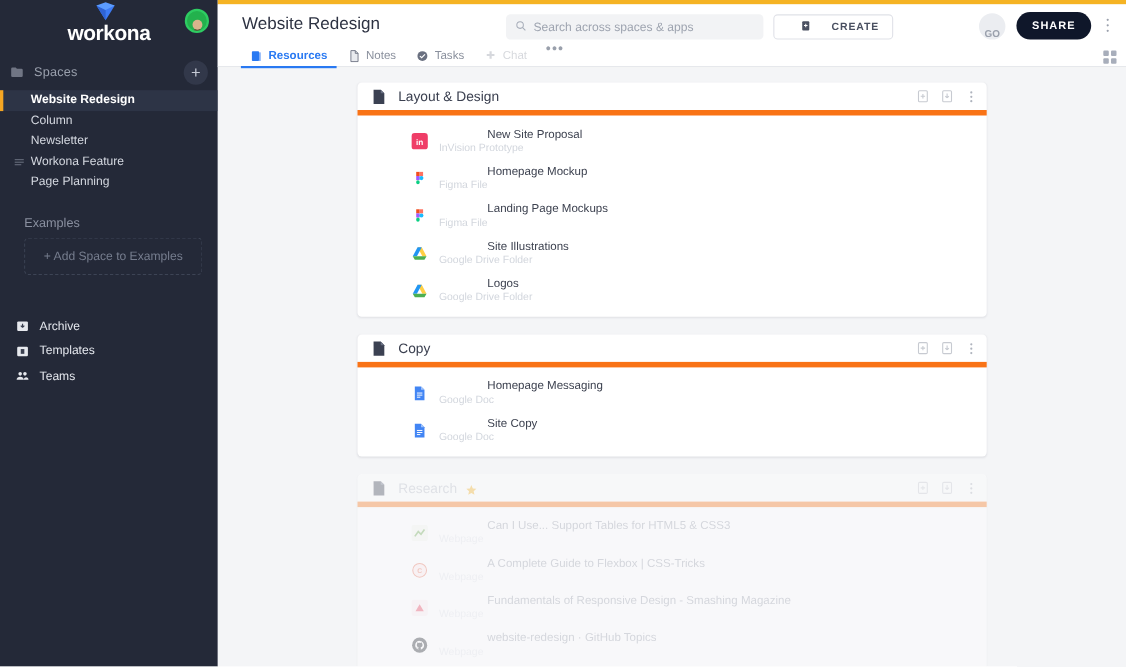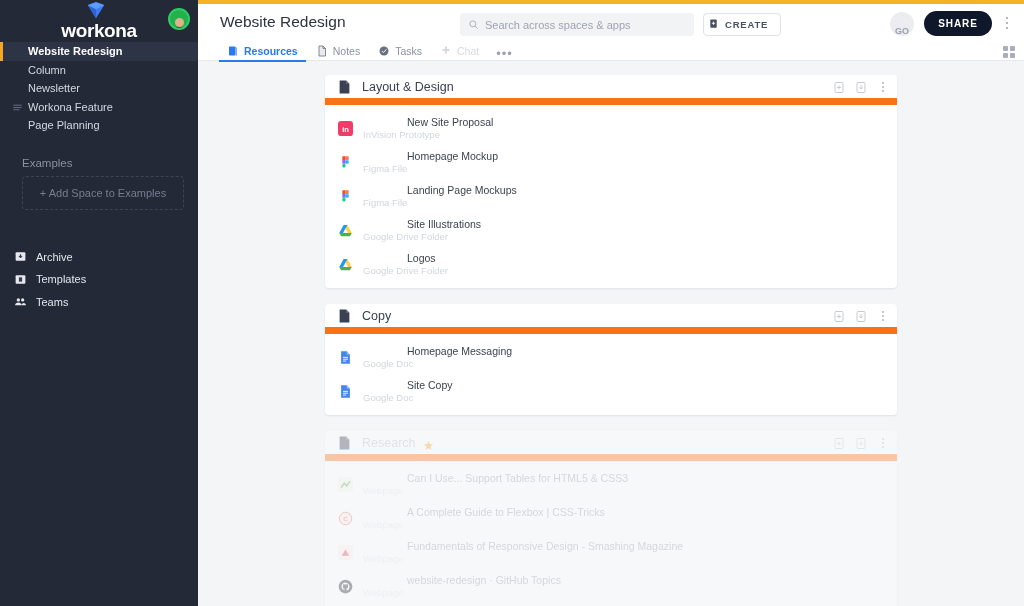--- a/index.html
+++ b/index.html
@@ -111,23 +111,23 @@
     display: flex; align-items: center; padding: 0 8px;
   }
   .search-input {
     border: none; background: transparent; outline: none;
     font-family: "Liberation Sans", sans-serif;
     font-size: 11px; color: #3c4150; width: 100%; margin-left: 6px;
   }
   .search-input::placeholder { color: #9ea4b0; }
   .create-btn {
     position: absolute; left: 505px; top: 9px;
-    height: 23px; padding: 0 12px 0 4px;
+    height: 23px; padding: 0 12px 0 23px;
     background: #ffffff; border: 1px solid #e0e2e8; border-radius: 4px;
-    display: flex; align-items: center; gap: 6px;
+    display: flex; align-items: center; gap: 18px;
     font-size: 9.5px; font-weight: bold; letter-spacing: .8px;
     color: #4a5061; cursor: pointer;
   }
   .go-badge {
     position: absolute; right: 110px; top: 8px;
     width: 24px; height: 24px; border-radius: 50%;
     background: #ebedf1; color: #9aa0ac;
     display: flex; align-items: flex-end; justify-content: center;
     font-size: 9px; font-weight: bold; cursor: pointer;
   }
@@ -145,21 +145,21 @@
     justify-content: center; gap: 2.5px;
   }
   .kebab-top i { width: 2.5px; height: 2.5px; border-radius: 50%; background: #9aa0ac; display:block;}
   .grid-top {
     position: absolute; right: 9px; top: 42px;
     width: 12px; height: 12px; cursor: pointer;
     display: grid; grid-template-columns: 1fr 1fr; grid-template-rows: 1fr 1fr; gap: 2px;
   }
   .grid-top i { background: #a8aebb; display:block; border-radius:1px; }
 
-  .tabs { display: flex; align-items: flex-end; gap: 0px; padding-left: 20px; height: 21px; }
+  .tabs { display: flex; align-items: flex-start; gap: 0px; padding-left: 20px; height: 21px; }
   .tab {
     display: flex; align-items: center; gap: 5px;
     padding: 0 9px; height: 21px; position: relative;
     font-size: 10.5px; color: #8a909d; cursor: pointer;
   }
   .tab .tico { width: 12px; height: 12px; flex: none; }
   .tab.active { color: #2979f2; font-weight: bold; }
   .tab.active::after {
     content: ""; position: absolute; left: 1px; right: 1px; bottom: -1px;
     height: 2px; background: #2979f2;
@@ -176,21 +176,21 @@
     display: flex; flex-direction: column; align-items: center;
   }
   .card {
     width: 572px; background: #ffffff; border-radius: 4px;
     box-shadow: 0 1px 2px rgba(30,35,50,.09);
     margin-bottom: 16px; flex: none;
   }
   .card-head {
     height: 30px; display: flex; align-items: center;
     padding: 0 11px 0 13px; position: relative;
-    border-bottom: 7px solid #f97316;
+    border-bottom: 5px solid #f97316;
   }
   .card-head .sec-ico { width: 13px; height: 16px; margin-right: 11px; flex:none; }
   .card-title { font-size: 12.5px; color: #3b4050; }
   .card-title.dim { color: #b9bec8; }
   .star-ico { margin-left: 7px; width: 11px; height: 11px; }
   .head-actions {
     position: absolute; right: 8px; top: 0; bottom: 0;
     display: flex; align-items: center; gap: 10px;
   }
   .hact { width: 12px; height: 13px; cursor: pointer; opacity: .55; }
@@ -198,21 +198,21 @@
     width: 12px; height: 14px; display: flex; flex-direction: column;
     align-items: center; justify-content: center; gap: 2px; cursor: pointer;
   }
   .hkebab i { width: 2px; height: 2px; border-radius:50%; background: #aeb3bd; display:block; }
 
   .res-list { padding: 6px 0 7px 0; }
   .res-item {
     display: flex; align-items: center;
     height: 34px; padding: 0 0 0 13px; cursor: pointer;
   }
-  .res-ico { width: 15px; height: 15px; margin-right: 10px; flex: none; }
+  .res-ico { width: 15px; height: 15px; margin-right: 10px; flex: none; margin-left: 36px; }
   .res-text { display: flex; flex-direction: column; justify-content: center; gap: 1px; }
   .res-title { font-size: 10.5px; color: #3d4250; line-height: 12px; padding-left: 44px; }
   .res-sub { font-size: 9.5px; color: #d2d6dd; line-height: 11px; }
 
   .card.ghost { opacity: .35; }
   .card.ghost .res-title { color: #9aa0ab; }
   .card.ghost .res-sub { color: #e2e5ea; }
 </style>
 </head>
 <body>
@@ -228,20 +228,29 @@
           <polygon points="2,6 12,11 12,22" fill="#2f63d4"></polygon>
           <polygon points="2,6 12,2.5 22,6 12,11" fill="#5c9cff"></polygon>
         </svg>
       </span>
       <span class="brand-name">workona</span>
       <span class="avatar">
           <span class="head"></span>
         </span>
     </div>
 
+    <div class="sb-section-head">
+      <span class="ico">
+        <svg viewBox="0 0 24 24" width="14" height="14">
+            <path d="M2 6a2 2 0 0 1 2-2h5l2 2h7a2 2 0 0 1 2 2v9a2 2 0 0 1-2 2H4a2 2 0 0 1-2-2z" fill="#aeb4c2"></path>
+          </svg>
+      </span>
+      <span class="sb-section-title">Spaces</span>
+      <span class="add-btn">+</span>
+    </div>
 
     <div>
       <div class="sb-item active">
         <span>Website Redesign</span>
       </div>
       <div class="sb-item">
         <span>Column</span>
       </div>
       <div class="sb-item">
         <span>Newsletter</span>

